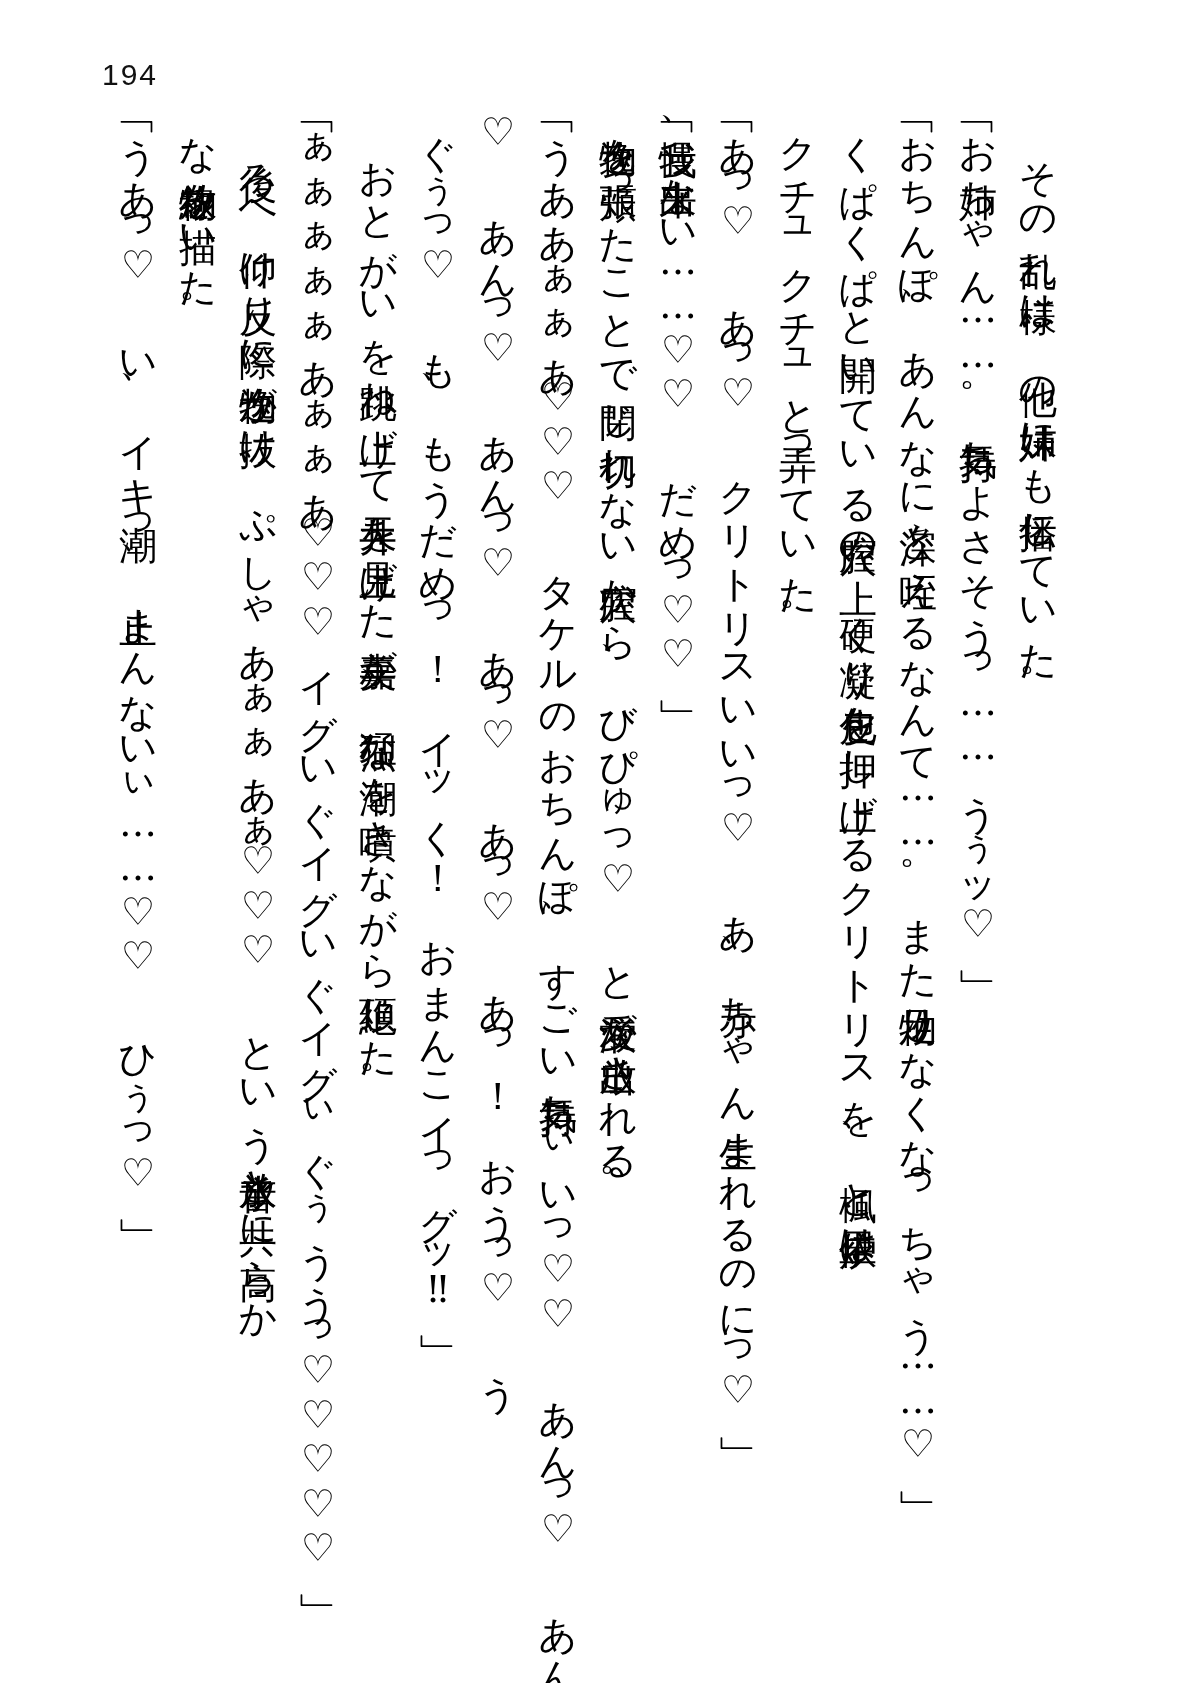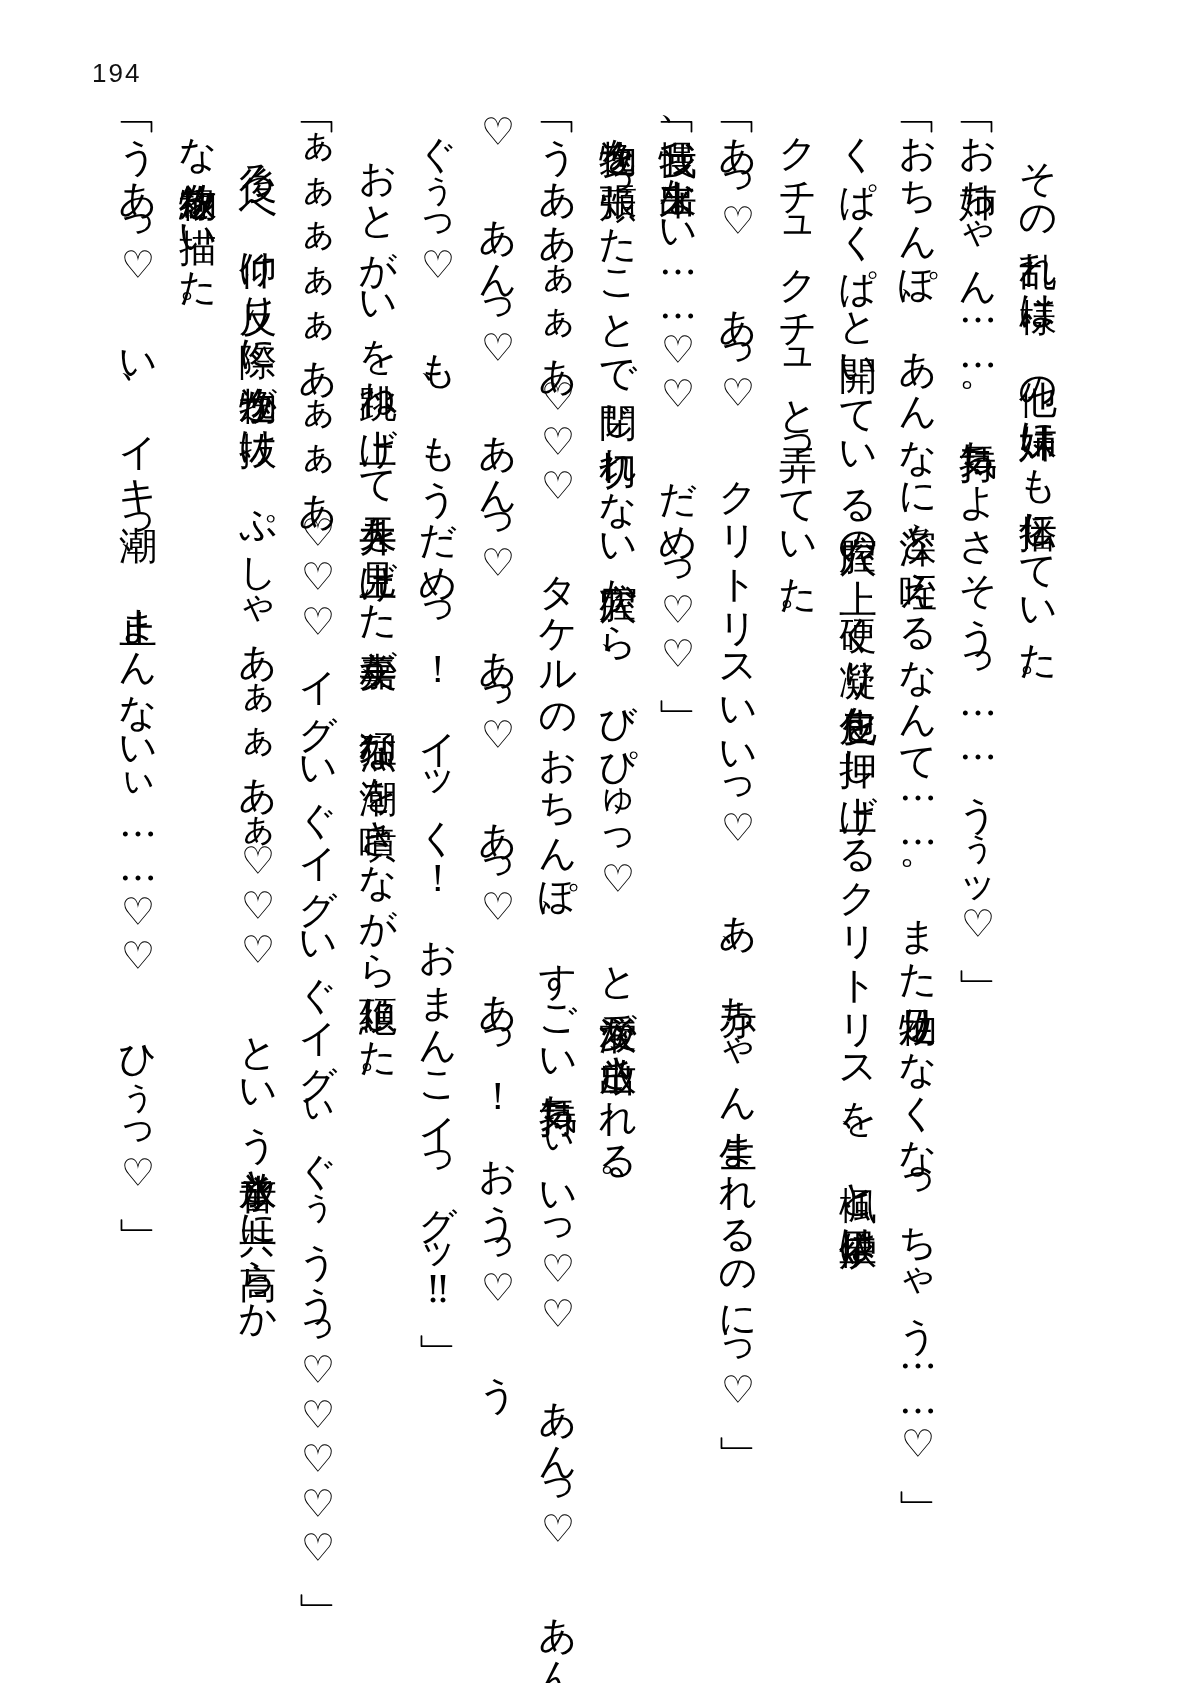--- a/index.html
+++ b/index.html
@@ -11,24 +11,24 @@
     position: relative;
     width: 1190px;
     height: 1683px;
     background: #ffffff;
     overflow: hidden;
     font-family: "DejaVu Serif", "Liberation Serif", serif;
     color: #000000;
   }
   .page-number {
     position: absolute;
-    left: 92px;
+    left: 102px;
     top: 58px;
     font-family: "Liberation Sans", "DejaVu Sans", sans-serif;
-    font-size: 26px;
+    font-size: 30px;
     letter-spacing: 2px;
     color: #111111;
   }
   .text-block {
     position: absolute;
     top: 110px;
     right: 122px;
     width: 962px;
     height: 1565px;
     writing-mode: vertical-rl;

